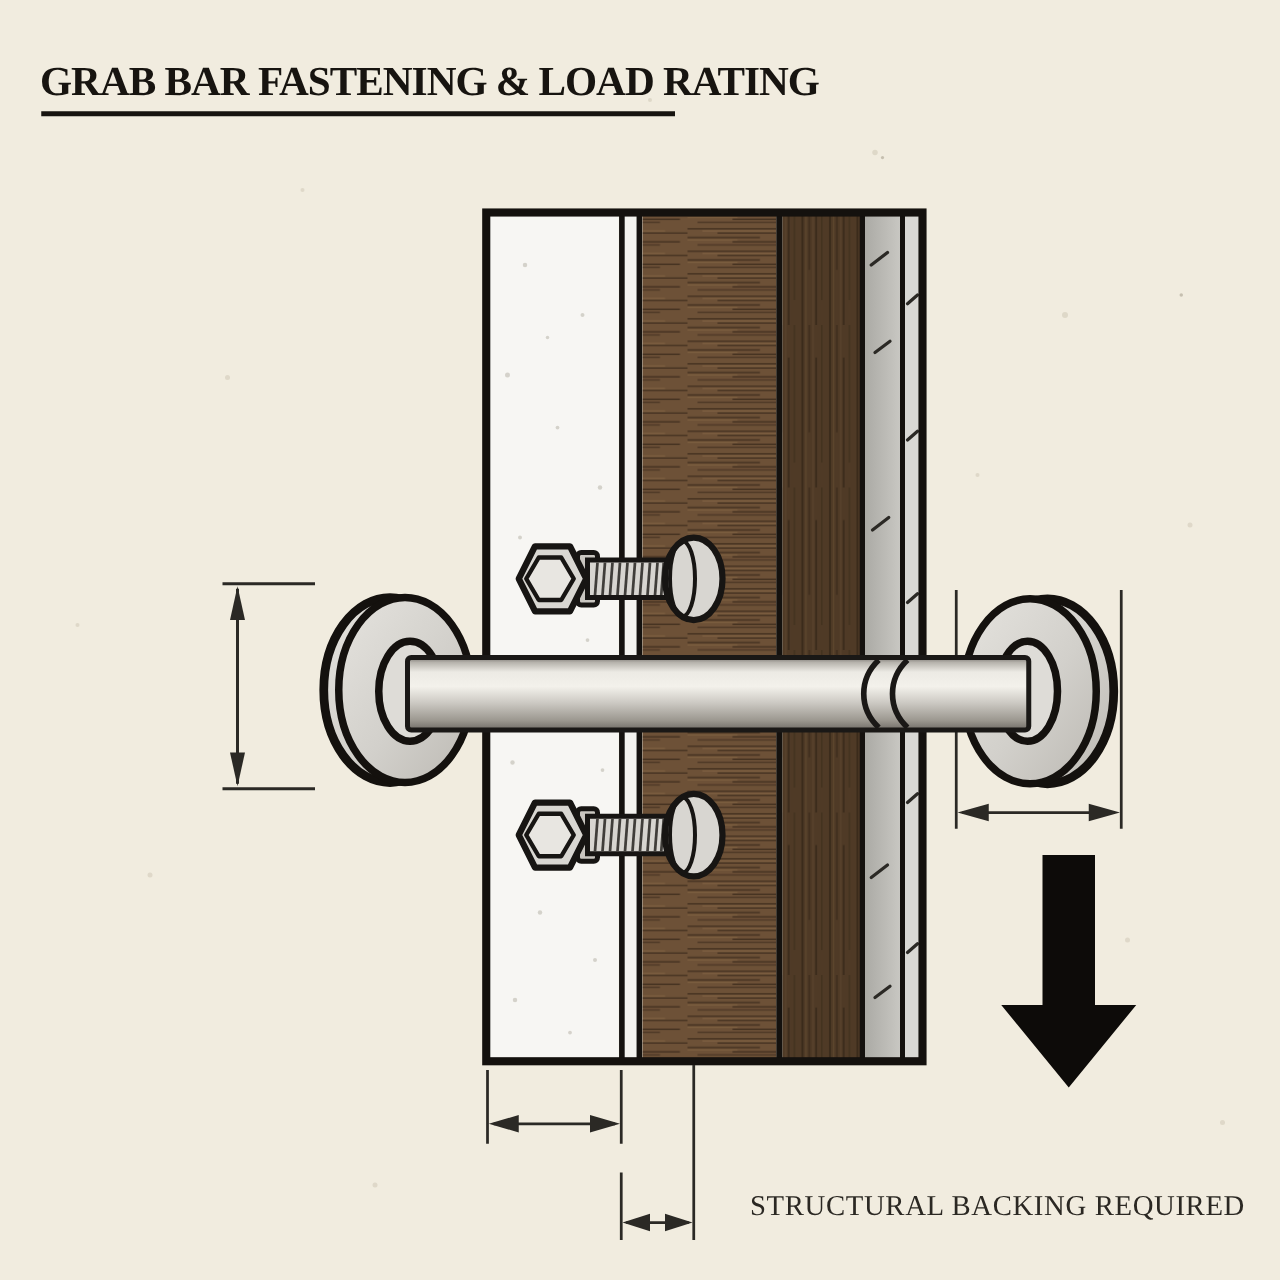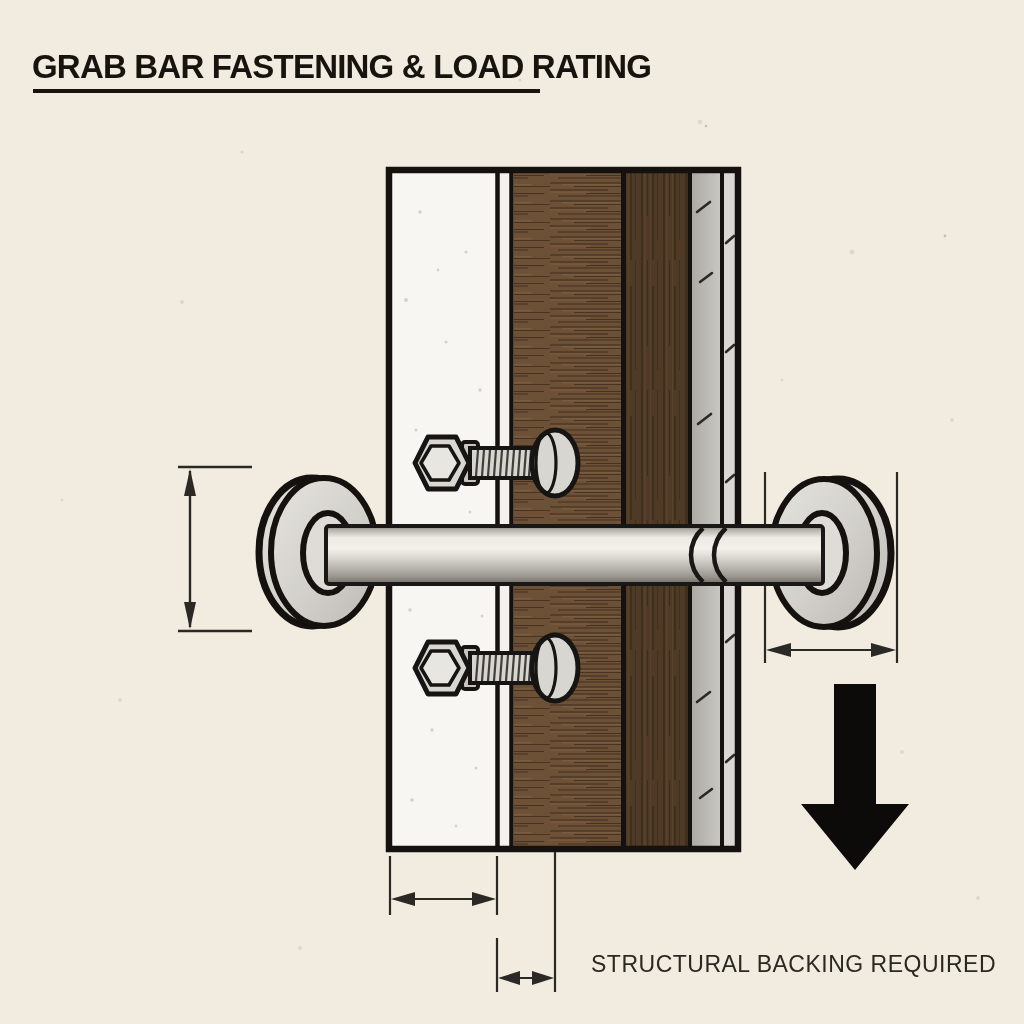--- a/index.html
+++ b/index.html
@@ -1,21 +1,21 @@
 <!DOCTYPE html>
 <html style="--bg: #f1ecdf; --ink: #171410; --drywall: #f7f6f3; --wood: #6d5137; --wood-dark: #4f3a26; --metal-light: #eceae4; --metal-mid: #cdcac4; --metal-dark: #8f8b84; --gray-layer: #b9b8b3; --gray-layer-light: #d9d8d4; --dim-line: #2b2925;"><head>
 <meta charset="utf-8">
 <style>
   html,body{margin:0;padding:0;}
   .canvas{
     position:relative;
     width:1024px;height:1024px;
     background:var(--bg,#f1ecdf);
     overflow:hidden;
-    font-family:Liberation Sans, sans-serif;
+    font-family:Liberation Serif, serif;
     color:var(--ink,#171410);
   }
   .title{
     position:absolute;left:32px;top:48px;
     font-size:33px;font-weight:bold;letter-spacing:-0.8px;
     white-space:nowrap;
     color:var(--ink,#171410);
   }
   .title-underline{
     position:absolute;left:33px;top:89px;

